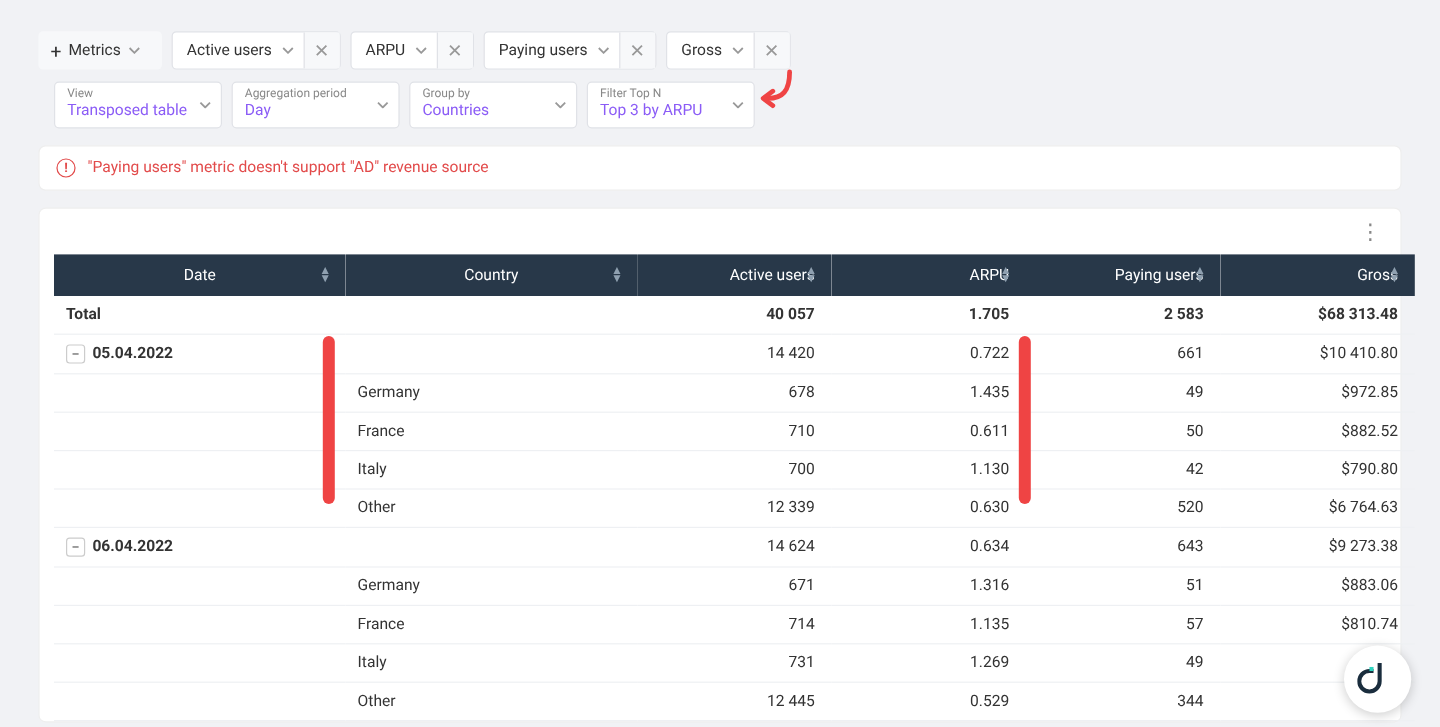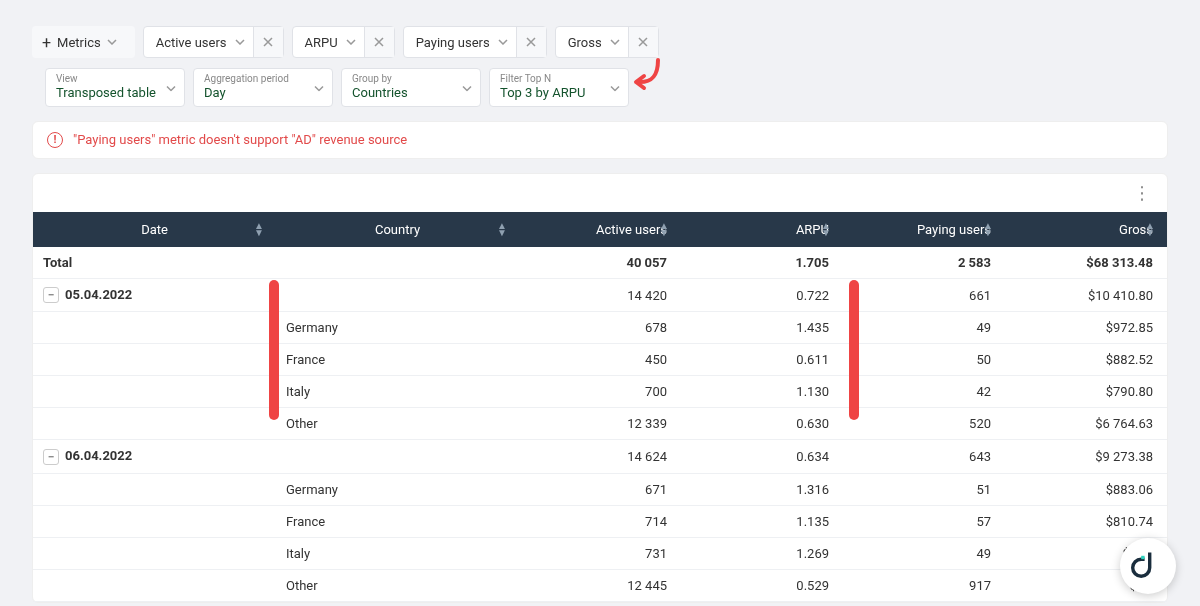--- a/index.html
+++ b/index.html
@@ -73,21 +73,21 @@
     min-width: 140px;
     position: relative;
   }
   .dropdown-label {
     font-size: 10px;
     color: #888;
     line-height: 1.2;
   }
   .dropdown-value {
     font-size: 13px;
-    color: #14532d;
+    color: #8b5cf6;
     line-height: 1.3;
   }
   .dropdown .dd-chev {
     position: absolute;
     right: 8px;
     top: 50%;
     transform: translateY(-50%);
     color: #999;
   }
   .arrow-annotation {
@@ -136,20 +136,21 @@
   }
   .kebab {
     color: #888;
     font-size: 18px;
     letter-spacing: 0;
   }
   table {
     width: 100%;
     border-collapse: collapse;
     table-layout: fixed;
+    margin-left: 12px;
   }
   thead tr {
     background: #283849;
     color: #fff;
   }
   th {
     font-weight: 400;
     font-size: 13px;
     padding: 10px 14px;
     text-align: center;
@@ -393,21 +394,21 @@
           <td class="date-cell"></td>
           <td class="country-cell">Germany</td>
           <td>678</td>
           <td>1.435</td>
           <td>49</td>
           <td>$972.85</td>
         </tr>
         <tr>
           <td class="date-cell"></td>
           <td class="country-cell">France</td>
-          <td>450</td>
+          <td>710</td>
           <td>0.611</td>
           <td>50</td>
           <td>$882.52</td>
         </tr>
         <tr>
           <td class="date-cell"></td>
           <td class="country-cell">Italy</td>
           <td>700</td>
           <td>1.130</td>
           <td>42</td>
@@ -451,21 +452,21 @@
           <td>731</td>
           <td>1.269</td>
           <td>49</td>
           <td>$92…</td>
         </tr>
         <tr>
           <td class="date-cell"></td>
           <td class="country-cell">Other</td>
           <td>12 445</td>
           <td>0.529</td>
-          <td>917</td>
+          <td>344</td>
           <td>$6…</td>
         </tr>
       </tbody>
   </table>
   <div class="red-bar" style="left:236px;top:106px;height:140px"></div>
   <div class="red-bar" style="left:816px;top:106px;height:140px"></div>
 </div>
 
 <div class="logo-badge">
   <svg width="34" height="34" viewBox="0 0 40 40">

